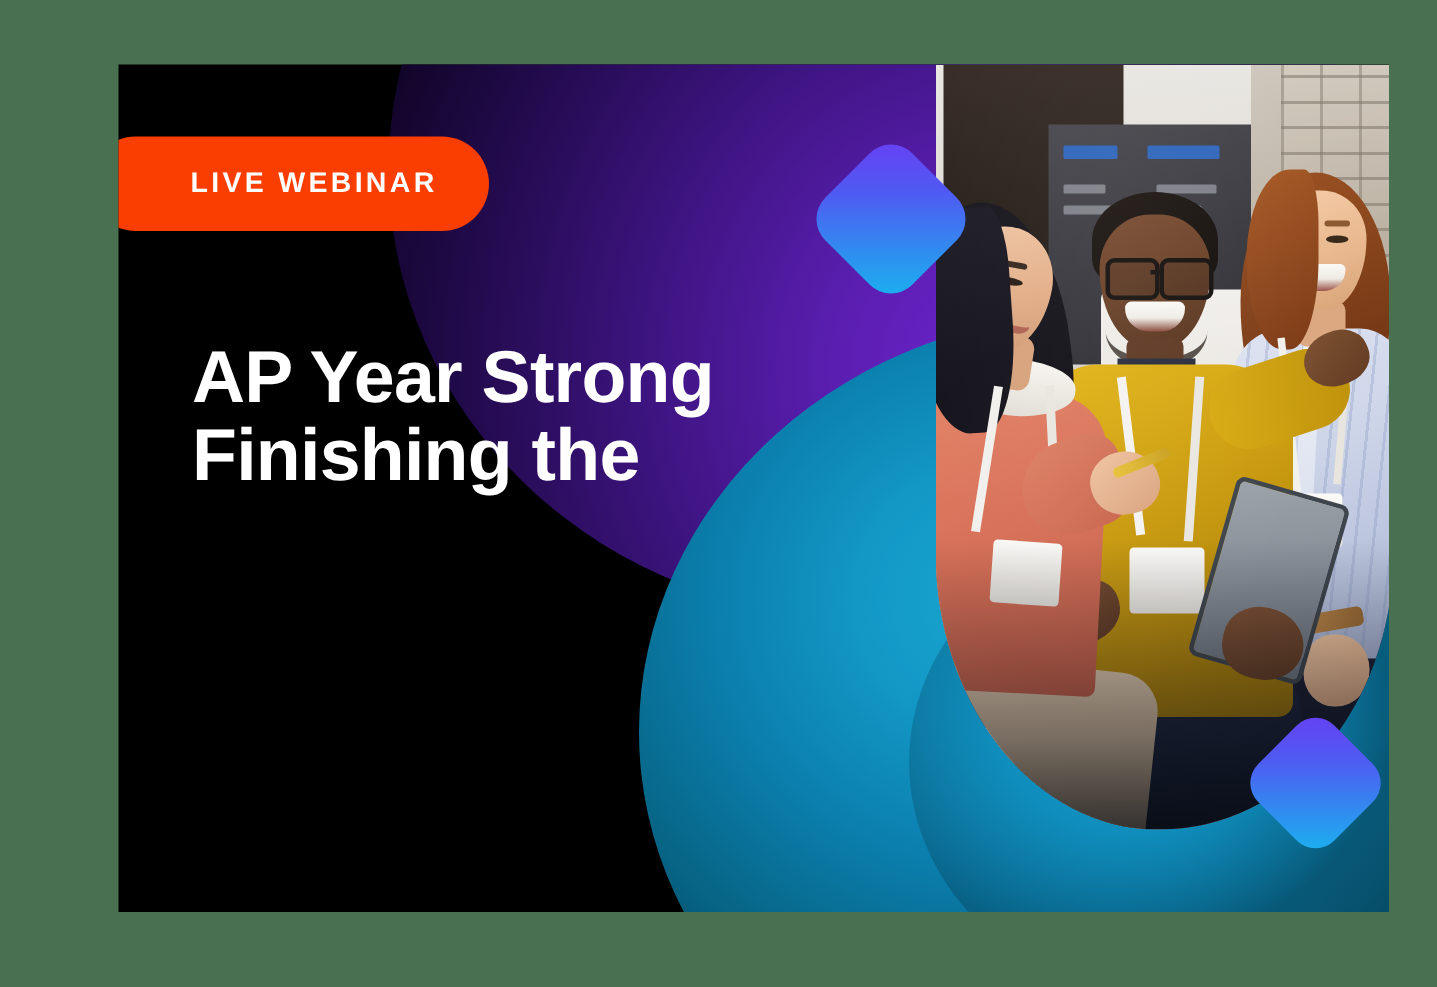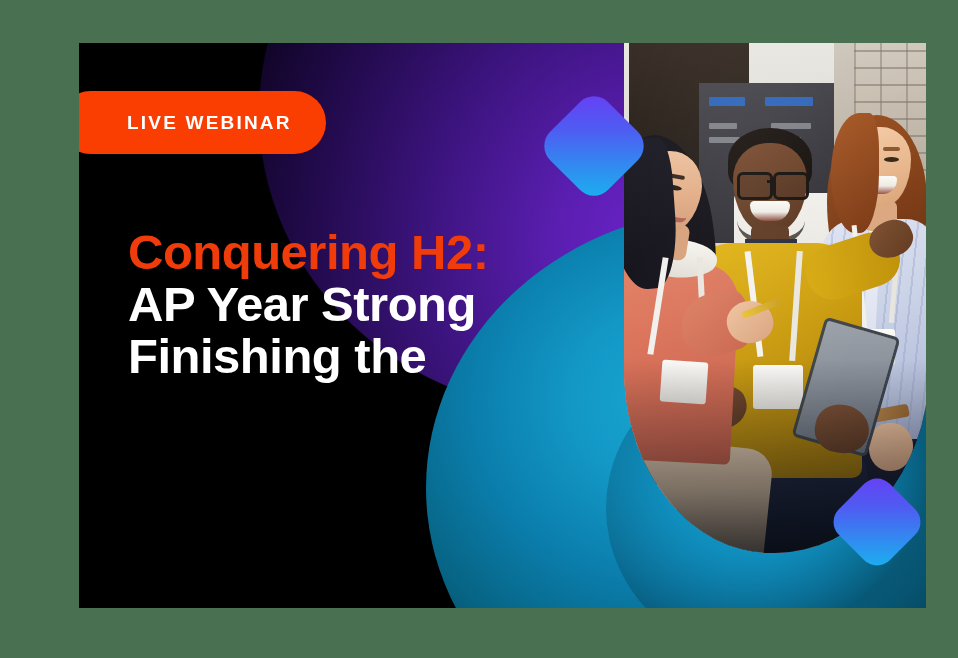--- a/index.html
+++ b/index.html
@@ -674,19 +674,18 @@
     </div>
 
     <div class="diamond" id="diamond-top"></div>
     <div class="diamond" id="diamond-bottom"></div>
 
     <div id="badge-pill">
       <span id="badge-label">LIVE WEBINAR</span>
     </div>
 
     <div id="headline">
-      <div class="headline-line accent">Conquering H2:</div>
       <div class="headline-line plain">AP Year Strong</div>
       <div class="headline-line plain">Finishing the</div>
     </div>
 
   </div>
 </div>
 
 </body></html>

